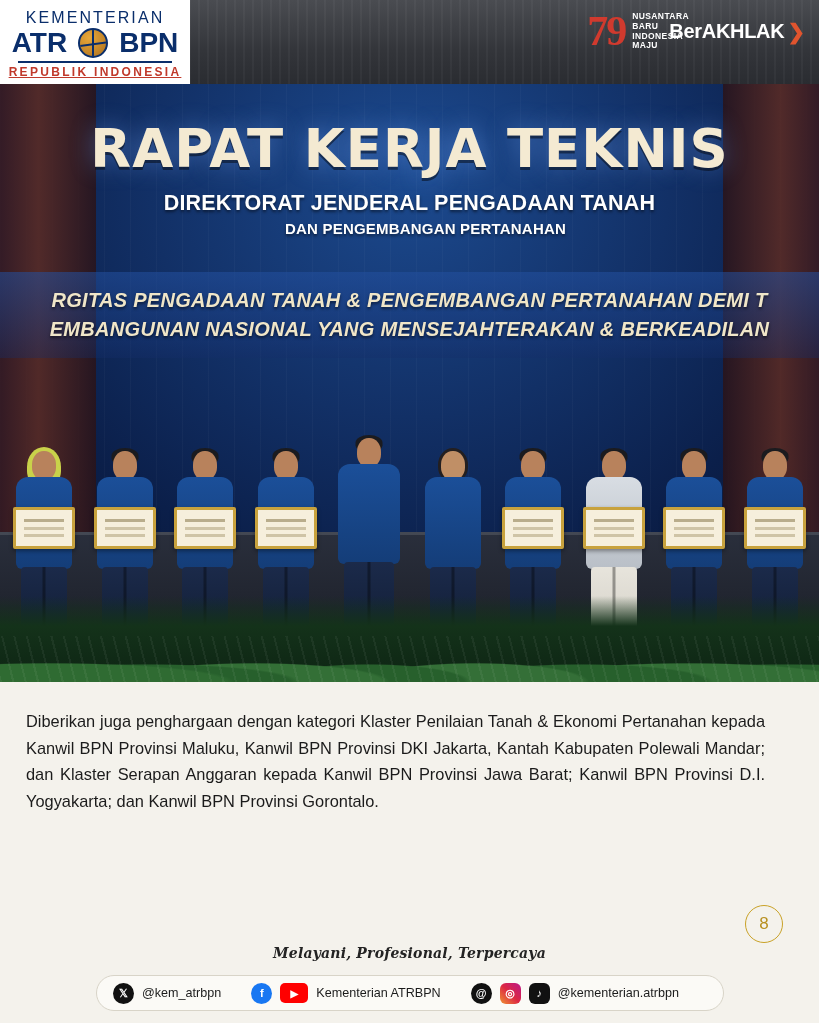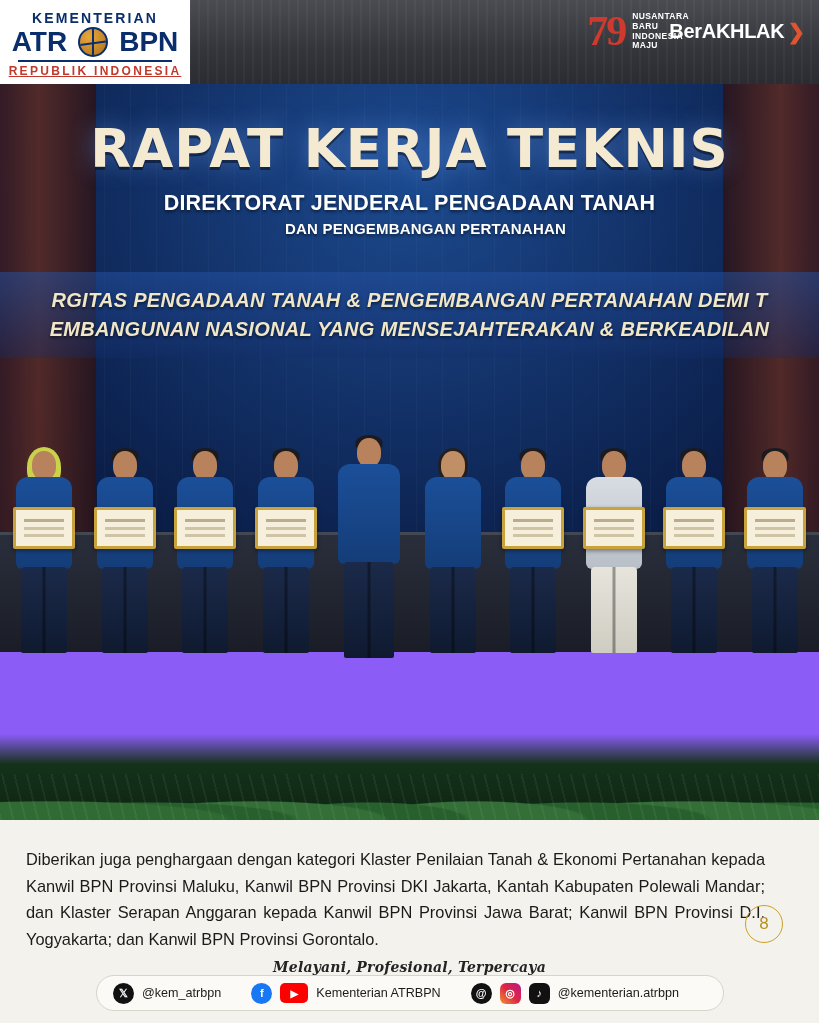--- a/index.html
+++ b/index.html
@@ -31,21 +31,21 @@
   .logo-box {
     position: absolute; left: 0; top: 0;
     width: 190px; height: 84px;
     background: #ffffff;
     display: flex; flex-direction: column;
     align-items: center; justify-content: center;
     gap: 1px;
     padding-top: 3px;
   }
   .logo-kem {
-    font-size: 14px; font-weight: bold; letter-spacing: 2.1px;
+    font-size: 16px; font-weight: normal; letter-spacing: 2.1px;
     color: #0a2e6b;
   }
   .logo-main {
     display: flex; align-items: center; gap: 11px;
     font-size: 28px; font-weight: bold; color: #0a2e6b;
     line-height: 1;
   }
   .globe {
     width: 30px; height: 30px; border-radius: 50%;
     background: radial-gradient(circle at 35% 30%, #e8a83a 0%, #c8892a 55%, #a96f1e 100%);
@@ -86,23 +86,23 @@
     display:flex; align-items:center; gap:3px;
   }
   .berakhlak .bt {
     font-size: 20px; font-weight: bold; color:#ffffff; letter-spacing:-.3px;
   }
   .berakhlak .arrow { color:#e0542e; font-size: 21px; font-weight:bold; line-height:1; }
 
   
   .photo {
     position: relative;
-    height: 736px;
+    height: 598px;
     overflow: hidden;
-    background: #8b5cf6;
+    background: #0f172a;
   }
   
   .backdrop {
     position:absolute; left:0; top:0; right:0; height: 470px;
     background:
       radial-gradient(ellipse at 50% 20%, #1c4a8f 0%, #123066 45%, #0b1f4a 75%, #081533 100%);
   }
   .backdrop:before {
     content:""; position:absolute; inset:0;
     background: repeating-linear-gradient(90deg, rgba(255,255,255,0.028) 0 1px, rgba(0,0,0,0) 1px 26px);
@@ -249,21 +249,21 @@
 
   
   .page-badge {
     position:absolute; right: 36px; bottom: 80px;
     width: 38px; height: 38px; border-radius: 50%;
     border: 1.6px solid #c9a227;
     color:#b8901f; font-size: 17px;
     display:flex; align-items:center; justify-content:center;
   }
   .tagline {
-    position:absolute; left:0; right:0; bottom: 48px;
+    position:absolute; left:0; right:0; bottom: 62px;
     text-align:center;
     font-family: "DejaVu Serif", serif;
     font-style: italic; font-weight: bold;
     font-size: 14px; color:#232323;
     letter-spacing: .2px;
   }
   .social {
     position:absolute; left: 96px; bottom: 12px;
     width: 628px; height: 36px;
     border: 1.4px solid #d8d4c8;

